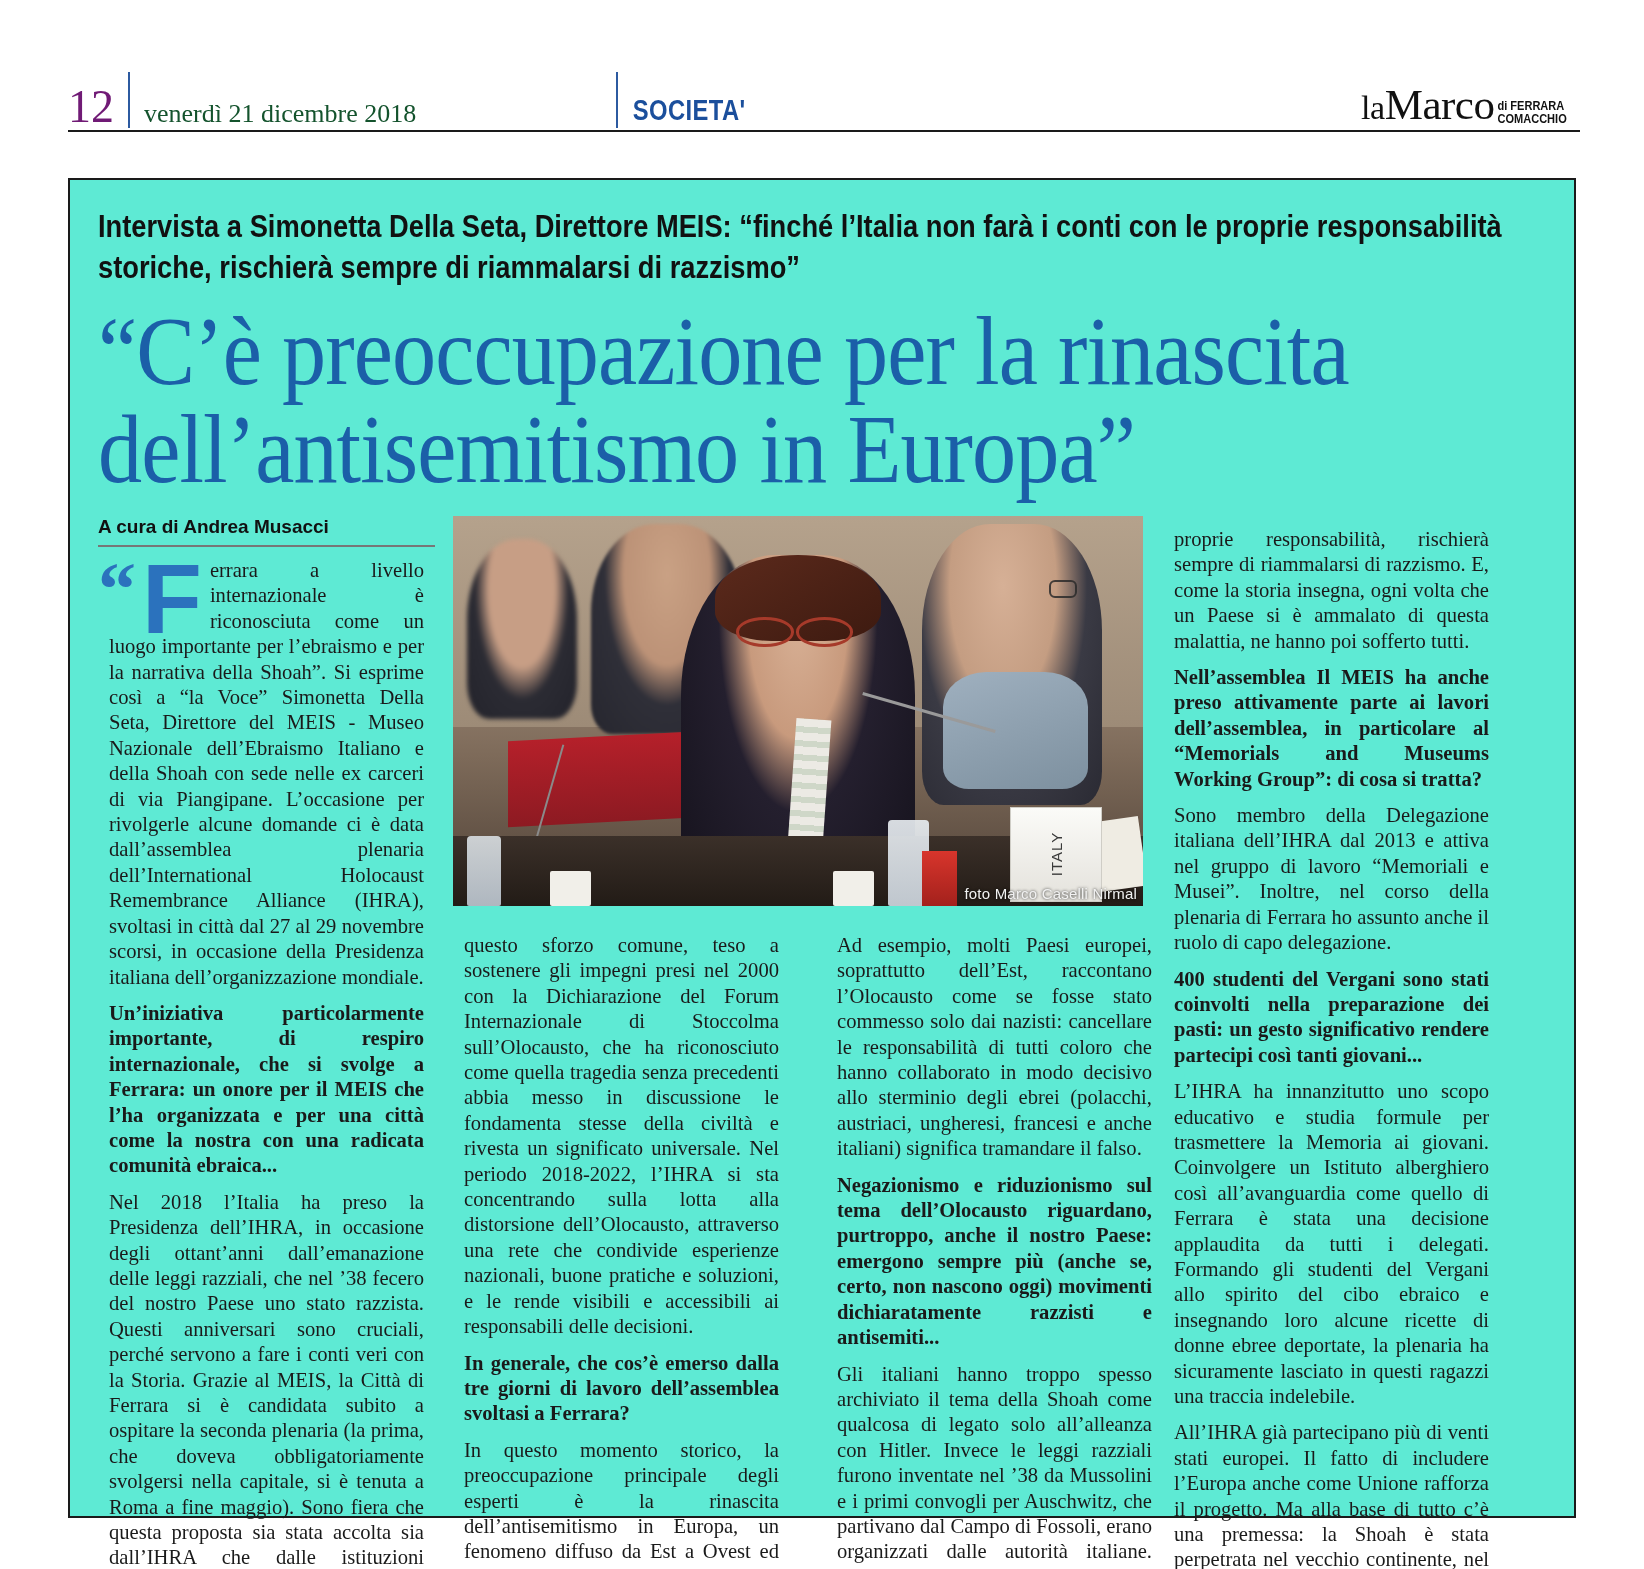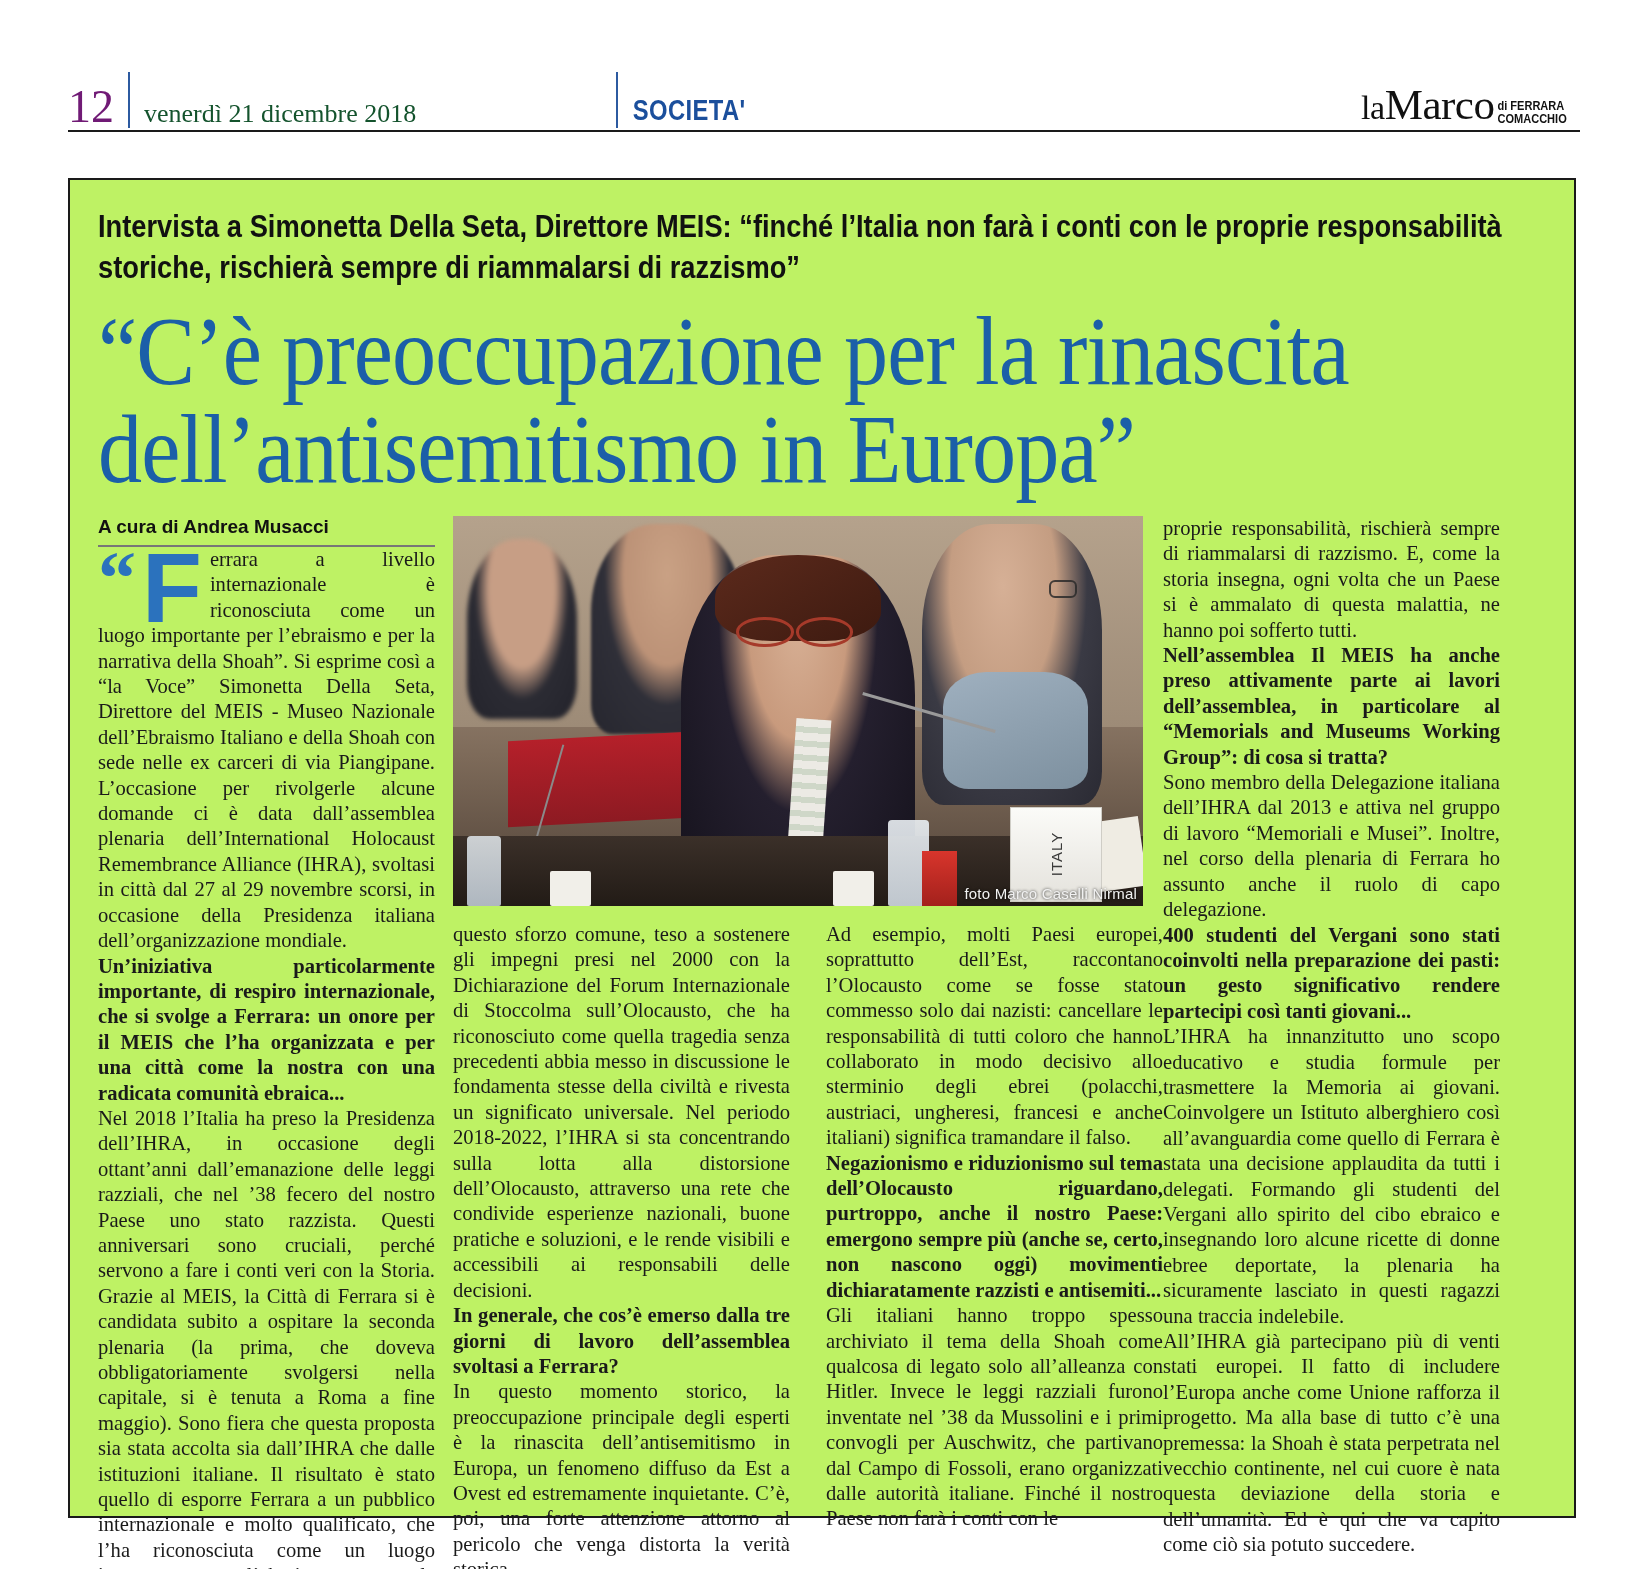--- a/index.html
+++ b/index.html
@@ -104,21 +104,21 @@
     background: #1a1a1a;
   }
 
   
   .article-box {
     position: absolute;
     left: 68px;
     top: 178px;
     width: 1508px;
     height: 1340px;
-    background: #bef264;
+    background: #5eead4;
     border: 2px solid #1a1a1a;
     box-sizing: border-box;
     padding: 26px 28px 10px 28px;
   }
 
   .kicker {
     font-family: "Liberation Sans", sans-serif;
     font-weight: bold;
     font-size: 31px;
     line-height: 41px;
@@ -170,21 +170,21 @@
 
   .body-text {
     font-family: "Liberation Serif", serif;
     font-size: 20.6px;
     line-height: 25.4px;
     text-align: justify;
     color: #1a1a1a;
     hyphens: auto;
     -webkit-hyphens: auto;
   }
-  .body-text p { margin: 0; }
+  .body-text p { margin: 11px; }
   .q {
     font-weight: bold;
   }
   .drop-wrap {
     position: relative;
   }
   .openquote {
     float: left;
     font-family: "Liberation Serif", serif;
     font-size: 76px;

